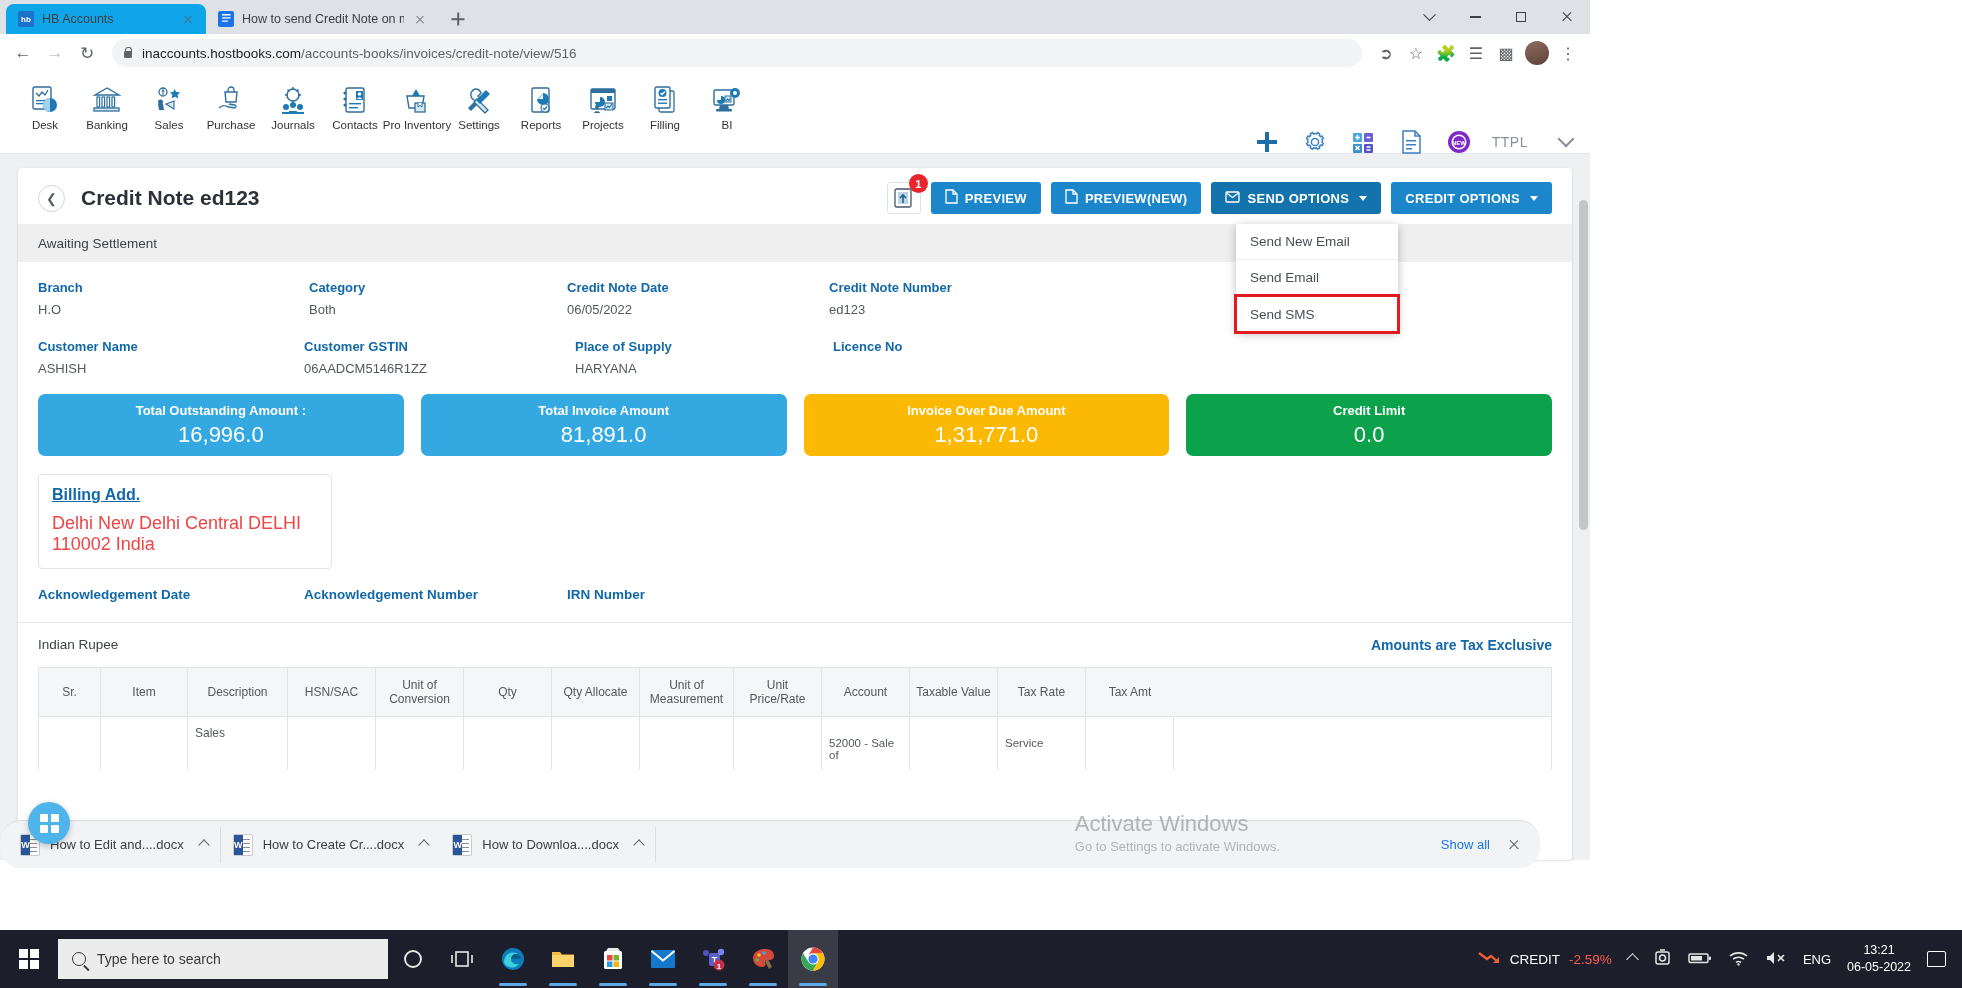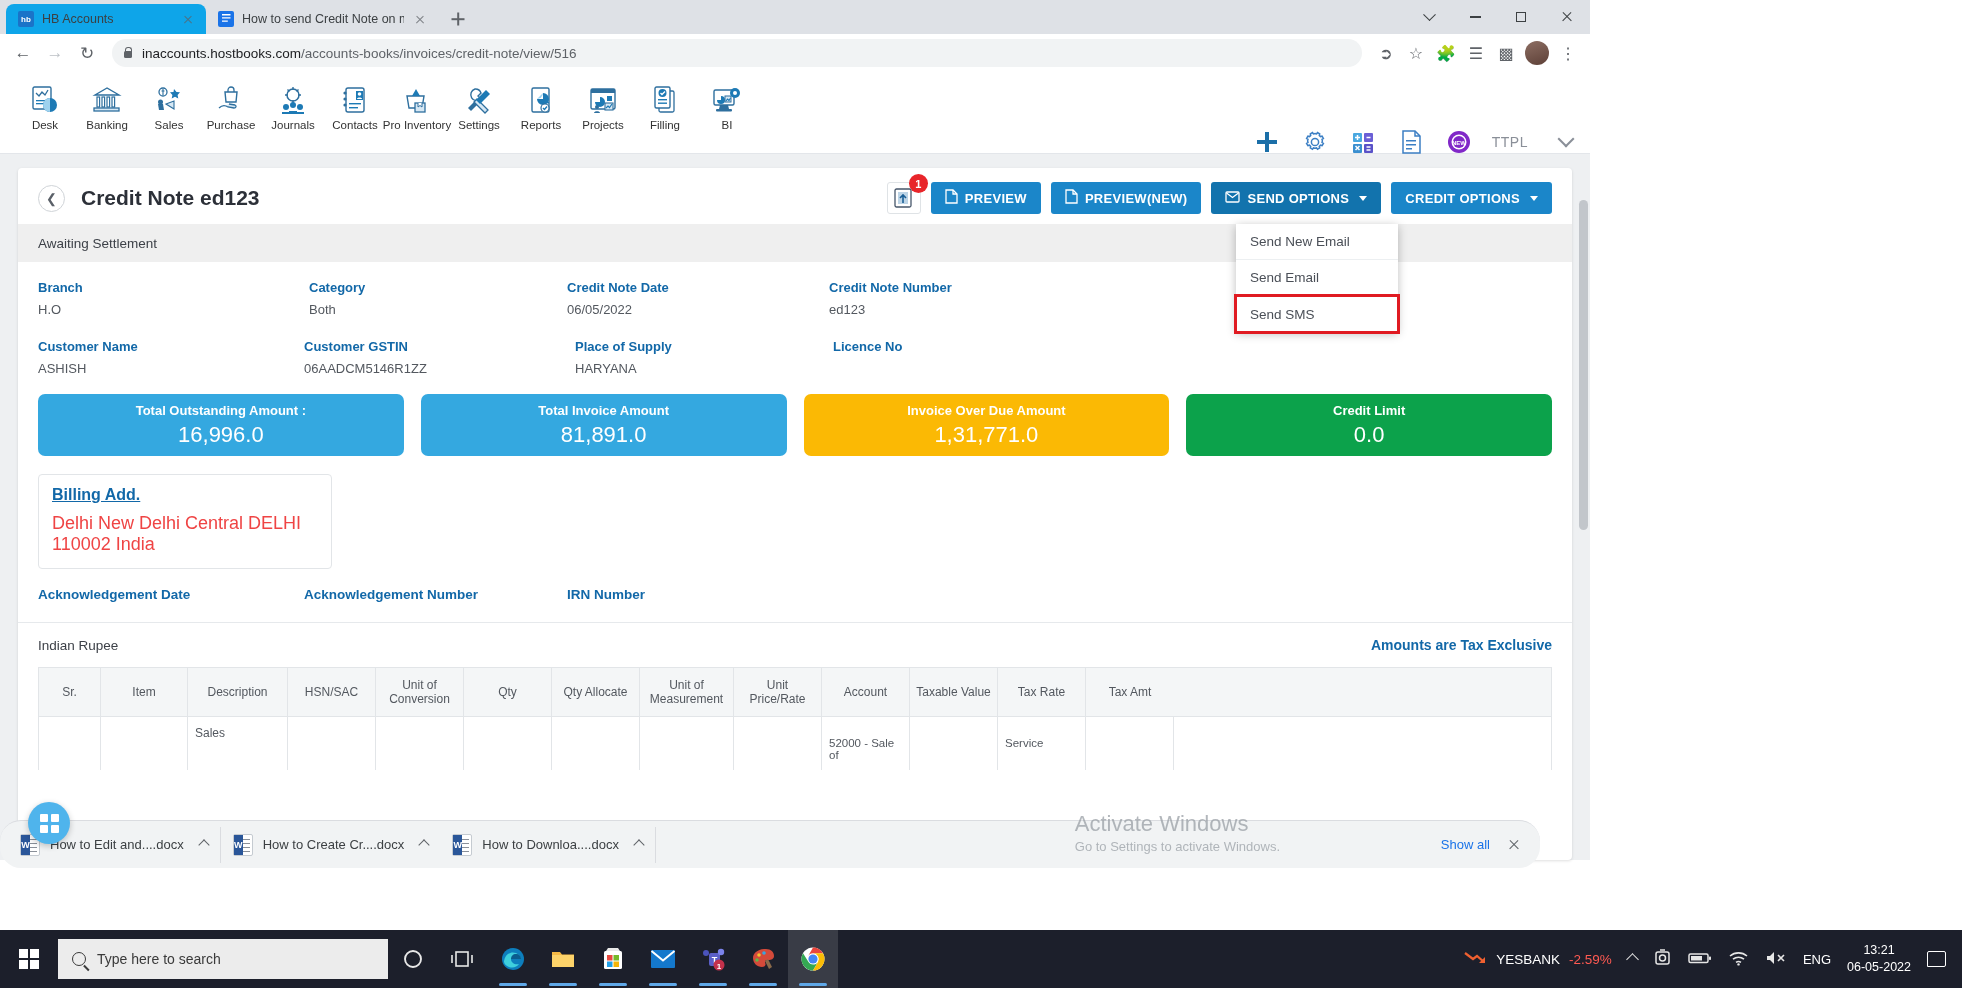--- a/index.html
+++ b/index.html
@@ -139,21 +139,21 @@
   .billbox { margin: 18px 20px 0 20px; width: 294px; border: 1px solid #e2e5e8; border-radius: 4px;
              padding: 11px 13px 13px 13px; }
   .bill-title { font-size: 16px; font-weight: 700; color: #1268a8; text-decoration: underline; margin-bottom: 9px; }
   .bill-body { font-size: 18px; color: #ef4444; }
 
   .ack-row { display: flex; padding: 18px 20px 0 20px; }
   .ack-lab { font-size: 13.5px; font-weight: 700; color: #1268a8; }
 
   .hr { height: 1px; background: #e6e9ec; margin: 20px 0 0 0; }
 
-  .rupee-row { display: flex; align-items: center; padding: 14px 20px 0 20px; }
+  .rupee-row { display: flex; padding: 14px 20px 0 20px; }
   .rupee { font-size: 13.5px; color: #3d4148; }
   .taxnote { margin-left: auto; font-size: 14px; font-weight: 700; color: #1268a8; }
 
   .tbl { margin: 14px 20px 0 20px; border: 1px solid #e2e5e8; border-bottom: none; }
   .tbl-head { display: flex; background: #f4f6f7; }
   .th { flex: 1; padding: 10px 4px; font-size: 12px; color: #53585f; text-align: center;
         border-right: 1px solid #e2e5e8; display: flex; align-items: center; justify-content: center;
         min-height: 44px; }
   .th:last-child { border-right: none; }
   .tbl-row { display: flex; border-top: 1px solid #e2e5e8; background: #fff; }
@@ -805,21 +805,21 @@
     </div>
 
     <div class="tray">
       <div class="stock">
         <span>
           <svg width="24" height="16" viewBox="0 0 24 16">
               <path d="M2 3l8 6 4-3 7 6" fill="none" stroke="#f06030" stroke-width="2.2"></path>
               <path d="M22 7v6h-6z" fill="#f06030"></path>
             </svg>
         </span>
-        <span class="nm">YESBANK</span>
+        <span class="nm">CREDIT</span>
         <span class="pc">-2.59%</span>
       </div>
       <span class="tray-chev"></span>
       <span>
         <svg width="19" height="19" viewBox="0 0 19 19">
             <rect x="3" y="4" width="13" height="12" rx="2" fill="none" stroke="#e6e6e6" stroke-width="1.5"></rect>
             <path d="M7 2h5" stroke="#e6e6e6" stroke-width="1.5"></path>
             <circle cx="9.5" cy="10" r="3" fill="none" stroke="#e6e6e6" stroke-width="1.5"></circle>
           </svg>
       </span>

